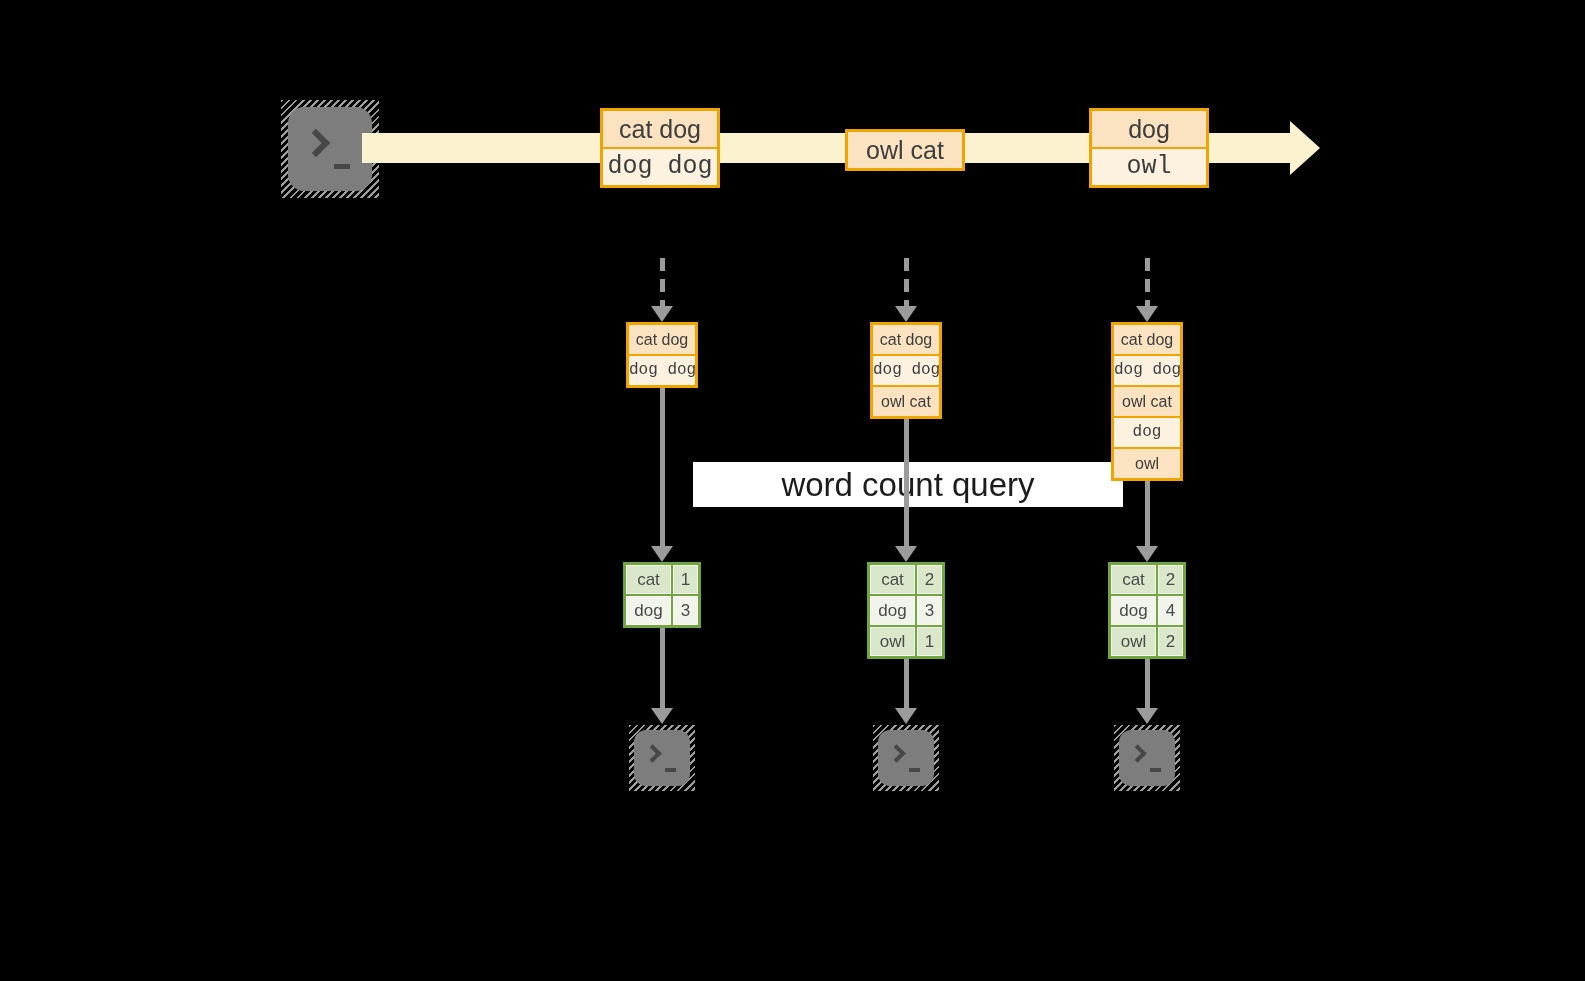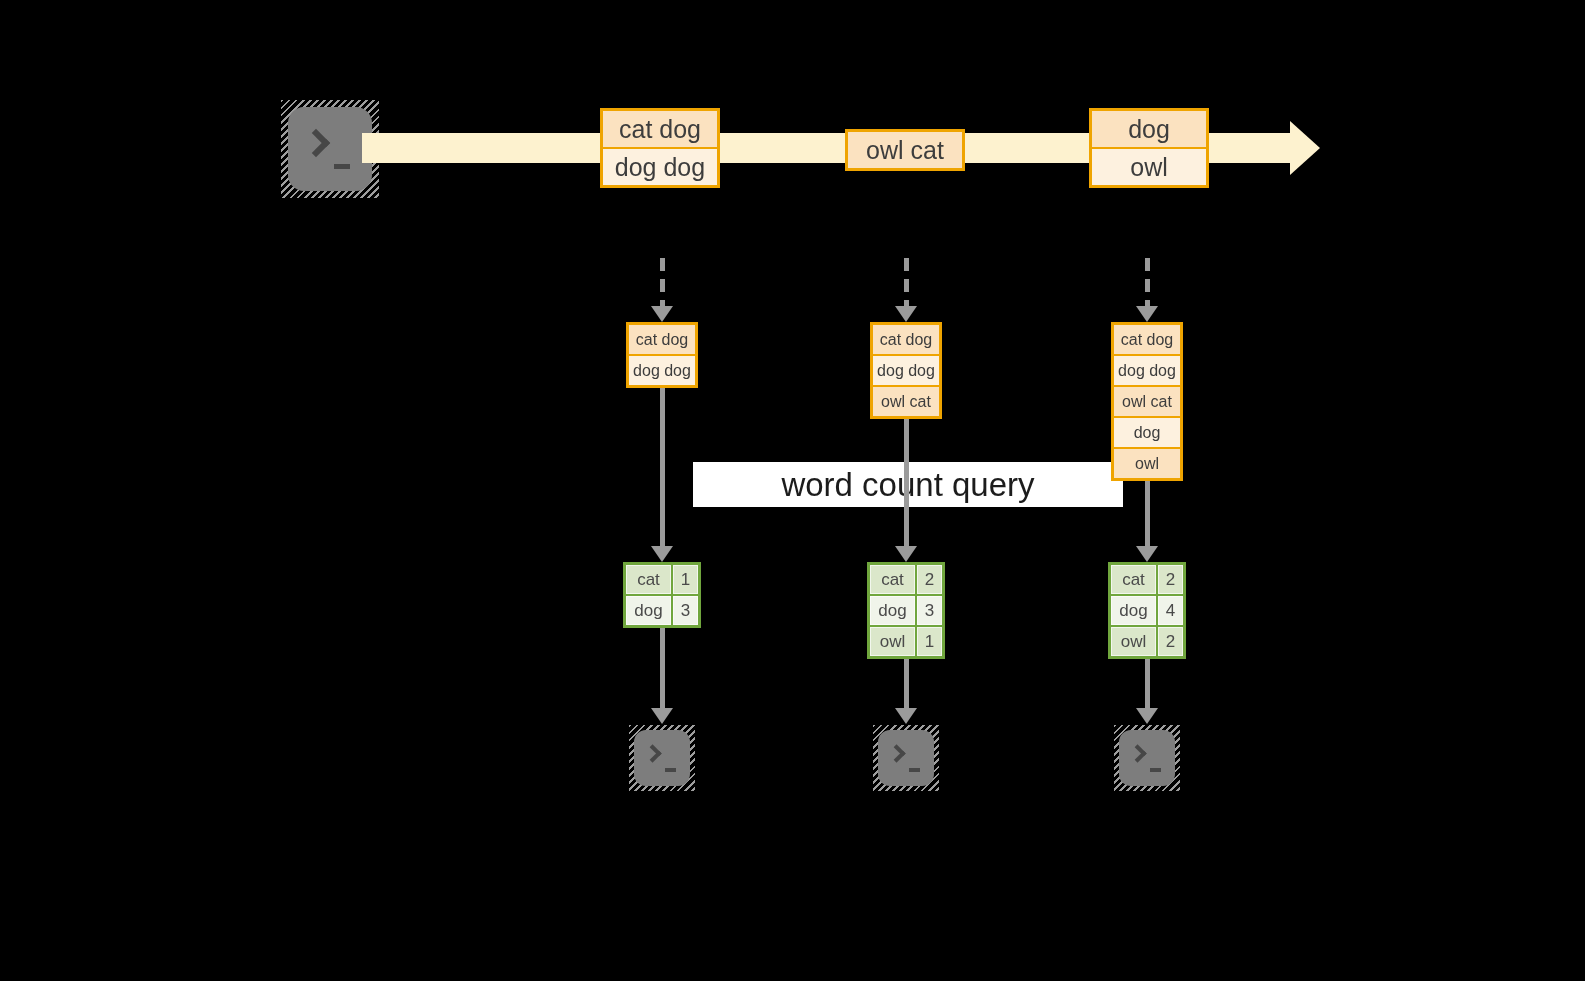--- a/index.html
+++ b/index.html
@@ -32,21 +32,21 @@
 
   
   .obox { position:absolute; border:3px solid var(--gold-border,#efa400); background:var(--cream-fill,#fdf1df); }
   .orow { text-align:center; color:var(--text-dark,#3d3d3d); white-space:nowrap; }
   .orow + .orow { border-top:2px solid var(--gold-border,#efa400); }
   .batch { width:114px; }
   .batch .orow { height:36px; line-height:36px; font-size:25px; }
   .stack { width:66px; }
   .stack .orow { height:29px; line-height:29px; font-size:16px; }
   .peach { background:var(--peach-fill,#fbe2c0); }
-  .cream { background:var(--cream-fill,#fdf1df); }
+  .cream { background:var(--cream-fill,#fdf1df);font-family:Liberation Mono, monospace; }
 
   
   .vline { position:absolute; width:5px; }
   .vline.solid { background:var(--arrow-gray,#9b9b9b); }
   .vline.dashed { background:repeating-linear-gradient(to bottom,
       var(--arrow-gray,#9b9b9b) 0 13px, transparent 13px 21px); }
   .vhead { position:absolute; width:0; height:0;
     border-left:11px solid transparent; border-right:11px solid transparent;
     border-top:16px solid var(--arrow-gray,#9b9b9b); }
 

